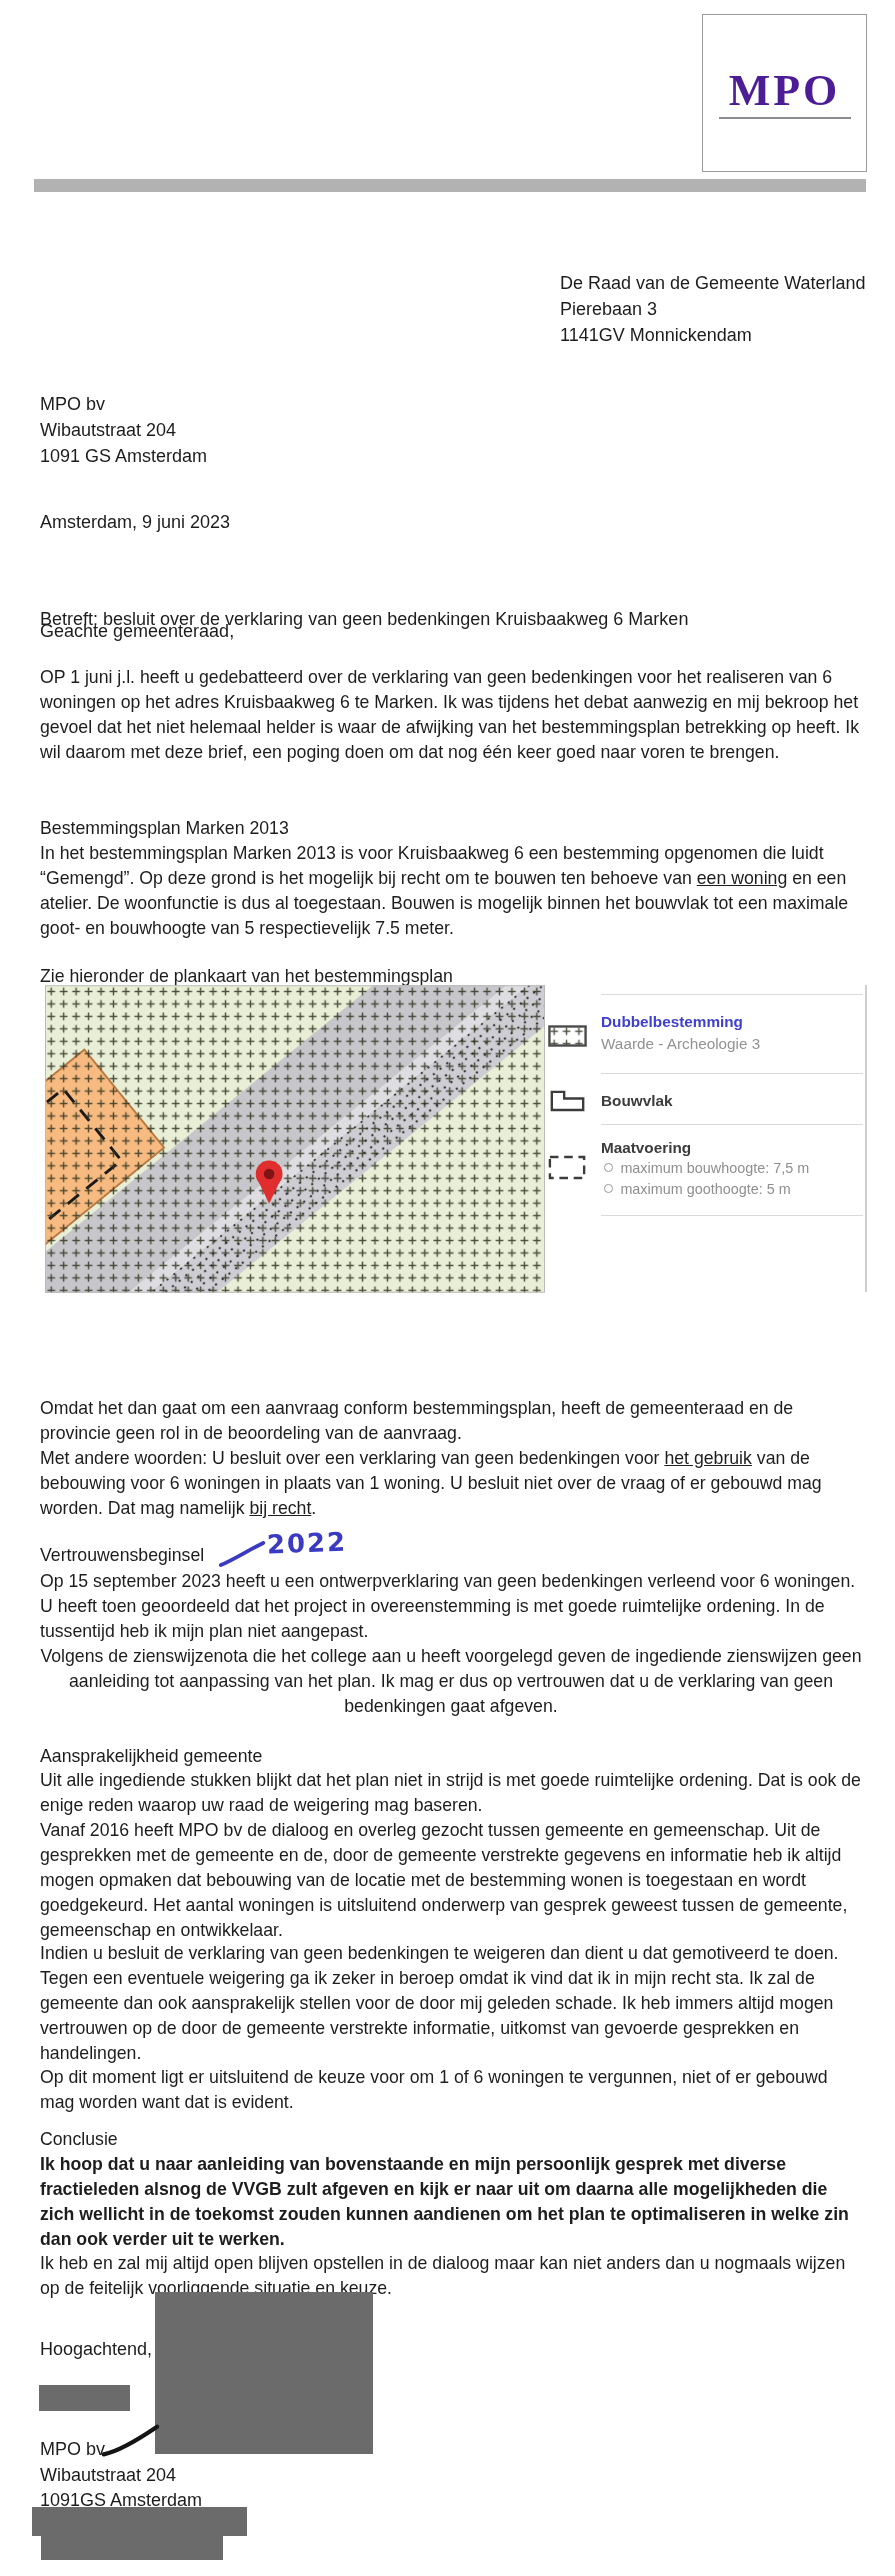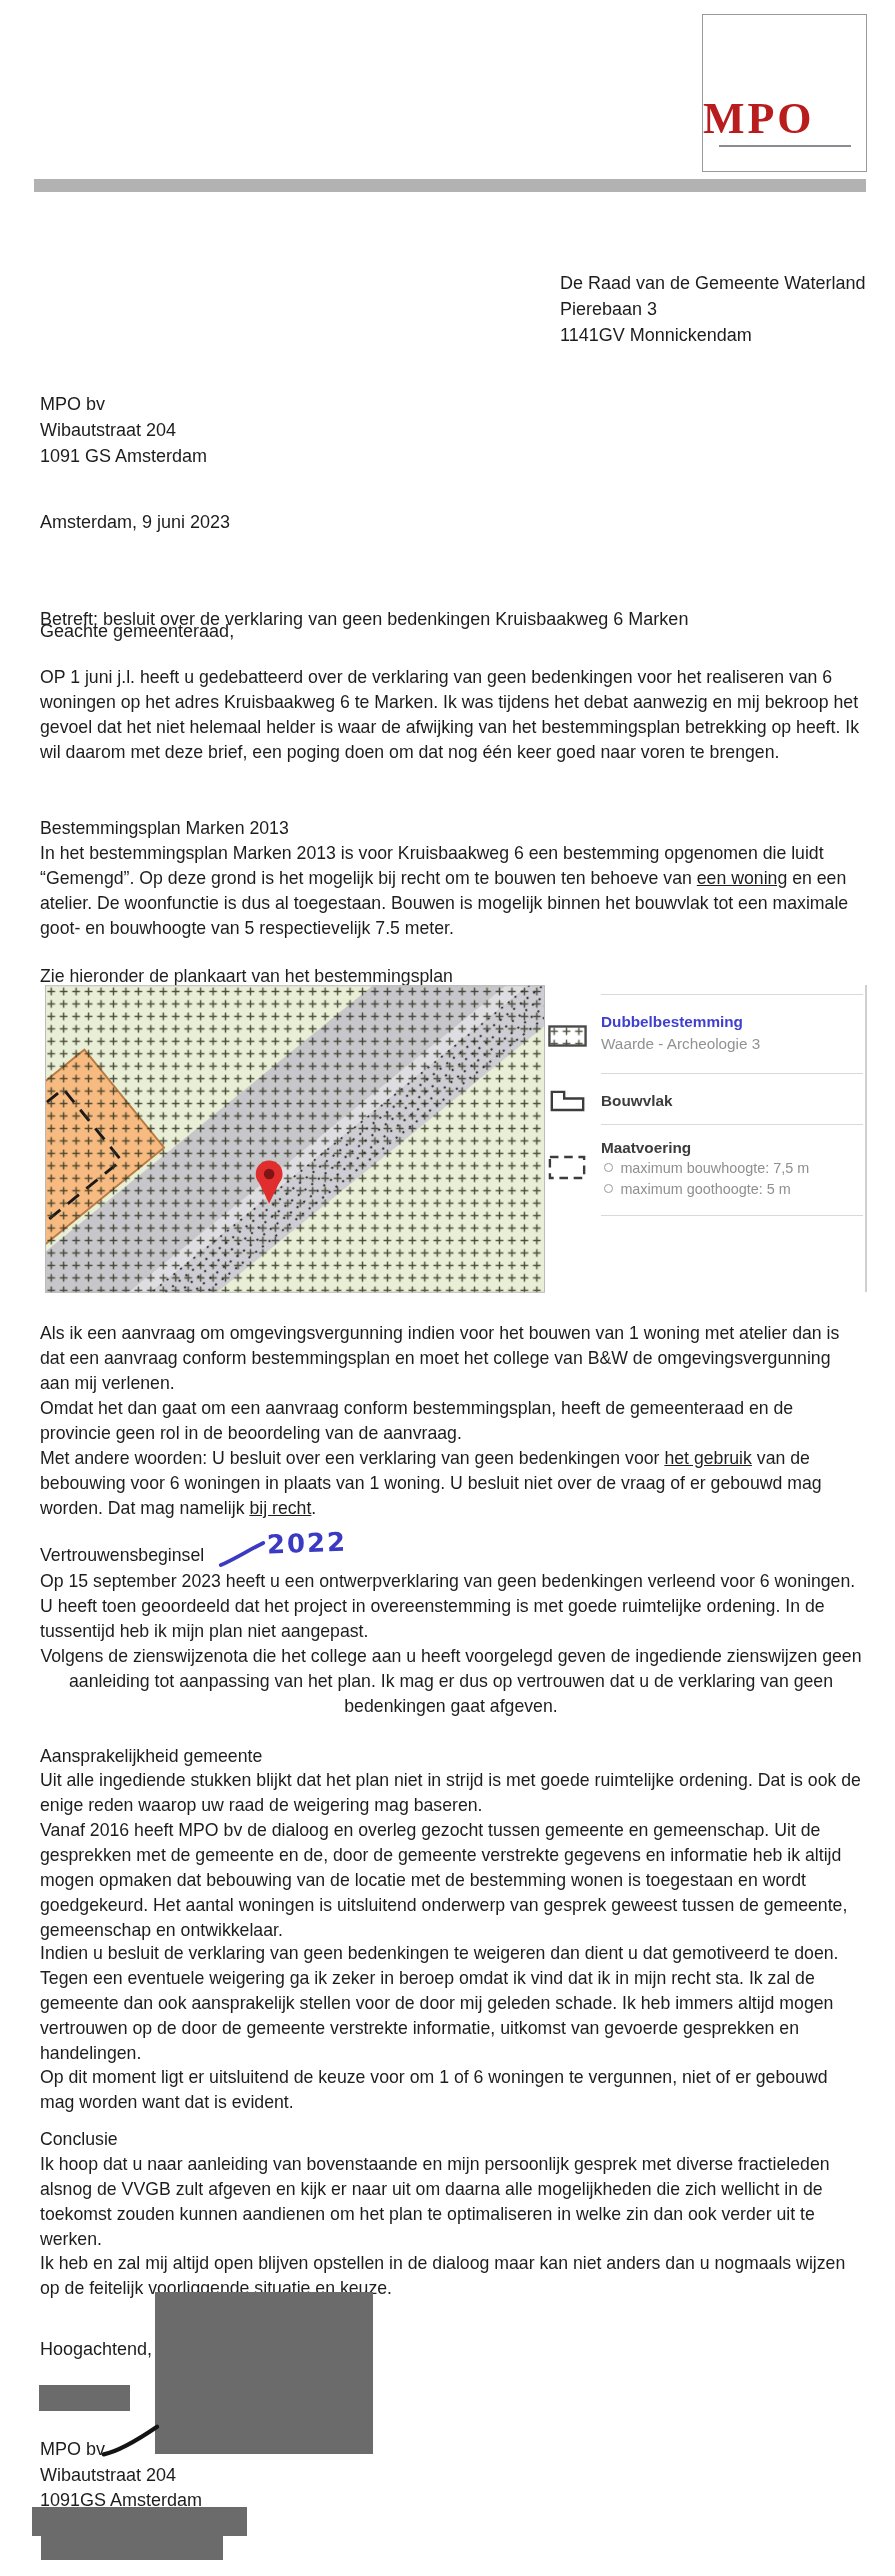--- a/index.html
+++ b/index.html
@@ -9,22 +9,22 @@
   }
   .abs { position:absolute; }
   .txt { font-size:17.7px; line-height:25px; width:822px; }
   .line19 { font-size:18px; line-height:26px; }
   .heading { font-size:17.7px; line-height:25px; }
   .u { text-decoration:underline; }
   .b { font-weight:normal; }
 
   
   .logo-box { left:702px; top:14.4px; width:163px; height:156px; border:1px solid #9a9a9a; background:#fff; }
-  .logo-text { margin-top:78px; text-align:left; font-family:"Liberation Serif", serif;
-               font-weight:bold; font-size:44px; color:#b91c1c; letter-spacing:2.9px; }
+  .logo-text { margin-top:50px; text-align:center; font-family:"Liberation Serif", serif;
+               font-weight:bold; font-size:44px; color:#4c1d95; letter-spacing:2.9px; }
   .logo-rule { width:132px; margin:1px auto 0; border-top:2.9px solid #8c8c90; }
 
   .top-bar { left:34px; top:179px; width:832px; height:12.5px; background:#b2b2b2; }
 
   .recipient { left:560px; top:270px; }
   .sender { left:40px; top:391px; }
 
   
   .map-wrap { left:45px; top:985px; width:500px; height:308px; }
   .lgd-line { background:#d9d9d9; height:1px; width:262px; left:601px; }
@@ -140,21 +140,20 @@
   <div class="abs" style="left:548px; top:1155px;">
     <svg width="39" height="26" viewBox="0 0 41 27">
         <rect x="2" y="2" width="36" height="22" fill="none" stroke="#3c3c3c" stroke-width="2.5" stroke-dasharray="9 6"></rect>
       </svg>
   </div>
   <div class="abs lgd-bullet-row" style="top:1159px;"><span class="bullet-dot"></span><span>maximum bouwhoogte: 7,5 m</span></div>
   <div class="abs lgd-bullet-row" style="top:1180px;text-align:right;"><span class="bullet-dot"></span><span>maximum goothoogte: 5 m</span></div>
   <div class="abs lgd-line" style="top:1215px;"></div>
   <div class="abs lgd-vline"></div>
 
-  <div class="abs txt" style="left:40px; top:1321px;">Als ik een aanvraag om omgevingsvergunning indien voor het bouwen van 1 woning met atelier dan is dat een aanvraag conform bestemmingsplan en moet het college van B&amp;W de omgevingsvergunning aan mij verlenen.</div>
   <div class="abs txt" style="left:40px; top:1396px;">Omdat het dan gaat om een aanvraag conform bestemmingsplan, heeft de gemeenteraad en de provincie geen rol in de beoordeling van de aanvraag.</div>
   <div class="abs txt" style="left:40px; top:1446px;"><span>Met andere woorden: U besluit over een verklaring van geen bedenkingen voor </span><span class="u">het gebruik</span><span> van de bebouwing voor 6 woningen in plaats van 1 woning.  U besluit niet over de vraag of er gebouwd mag worden. Dat mag namelijk </span><span class="u">bij recht</span><span>.</span></div>
 
   <div class="abs heading" style="left:40px; top:1543px;">Vertrouwensbeginsel</div>
 
   <div class="abs" style="left:217px; top:1537px;">
     <svg width="52" height="33" viewBox="0 0 54 34">
         <path d="M4 29 C16 24 32 14 48 6" fill="none" stroke="#3a3ac2" stroke-width="4" stroke-linecap="round"></path>
       </svg>
   </div>
@@ -163,21 +162,21 @@
   <div class="abs txt" style="left:40px; top:1569px;">Op 15 september 2023 heeft u een ontwerpverklaring van geen bedenkingen verleend voor 6 woningen. U heeft toen geoordeeld dat het project in overeenstemming is met goede ruimtelijke ordening. In de tussentijd heb ik mijn plan niet aangepast.</div>
   <div class="abs txt" style="left:40px; top:1644px;text-align:center;">Volgens de zienswijzenota die het college aan u heeft voorgelegd geven de ingediende zienswijzen geen aanleiding tot aanpassing van het plan. Ik mag er dus op vertrouwen dat u de verklaring van geen bedenkingen gaat afgeven.</div>
 
   <div class="abs heading" style="left:40px; top:1744px;">Aansprakelijkheid gemeente</div>
   <div class="abs txt" style="left:40px; top:1768px;">Uit alle ingediende stukken blijkt dat het plan niet in strijd is met goede ruimtelijke ordening. Dat is ook de enige reden waarop uw raad de weigering mag baseren.</div>
   <div class="abs txt" style="left:40px; top:1818px;"><span>Vanaf 2016 heeft MPO bv de dialoog en overleg gezocht tussen gemeente en gemeenschap. Uit de gesprekken met de gemeente en de, door de gemeente verstrekte gegevens en informatie heb ik altijd mogen opmaken dat bebouwing van de locatie met de bestemming wonen is toegestaan en wordt goedgekeurd. Het </span><span class="b">aantal woningen</span><span> is uitsluitend onderwerp van gesprek geweest tussen de gemeente, gemeenschap en ontwikkelaar.</span></div>
   <div class="abs txt" style="left:40px; top:1941px;">Indien u besluit de verklaring van geen bedenkingen te weigeren dan dient u dat gemotiveerd te doen. Tegen een eventuele weigering ga ik zeker in beroep omdat ik vind dat ik in mijn recht sta. Ik zal de gemeente dan ook aansprakelijk stellen voor de door mij geleden schade. Ik heb immers altijd mogen vertrouwen op de door de gemeente verstrekte informatie, uitkomst van gevoerde gesprekken en handelingen.</div>
   <div class="abs txt" style="left:40px; top:2065px;">Op dit moment ligt er uitsluitend de keuze voor om 1 of 6 woningen te vergunnen, niet of er gebouwd mag worden want dat is evident.</div>
 
   <div class="abs heading" style="left:40px; top:2127px;">Conclusie</div>
-  <div class="abs txt" style="left:40px; top:2152px;">Ik hoop dat u naar aanleiding van bovenstaande en mijn persoonlijk gesprek met diverse fractieleden alsnog de VVGB zult afgeven en kijk er naar uit om daarna alle mogelijkheden die zich wellicht in de toekomst zouden kunnen aandienen om het plan te optimaliseren in welke zin dan ook verder uit te werken.</div>
+  <div class="abs txt" style="left:40px; top:2152px;font-weight:bold;">Ik hoop dat u naar aanleiding van bovenstaande en mijn persoonlijk gesprek met diverse fractieleden alsnog de VVGB zult afgeven en kijk er naar uit om daarna alle mogelijkheden die zich wellicht in de toekomst zouden kunnen aandienen om het plan te optimaliseren in welke zin dan ook verder uit te werken.</div>
   <div class="abs txt" style="left:40px; top:2251px;">Ik heb en zal mij altijd open blijven opstellen in de dialoog maar kan niet anders dan u nogmaals wijzen op de feitelijk voorliggende situatie en keuze.</div>
 
   <div class="abs line19" style="left:40px; top:2336px;">Hoogachtend,</div>
   <div class="abs redact sig-big"></div>
   <div class="abs redact sig-small"></div>
 
   <div class="abs" style="left:94px; top:2420px;">
     <svg width="69" height="40" viewBox="0 0 72 42">
         <path d="M10 36 C24 33 44 22 66 7" fill="none" stroke="#141414" stroke-width="4.5" stroke-linecap="round"></path>
       </svg>

